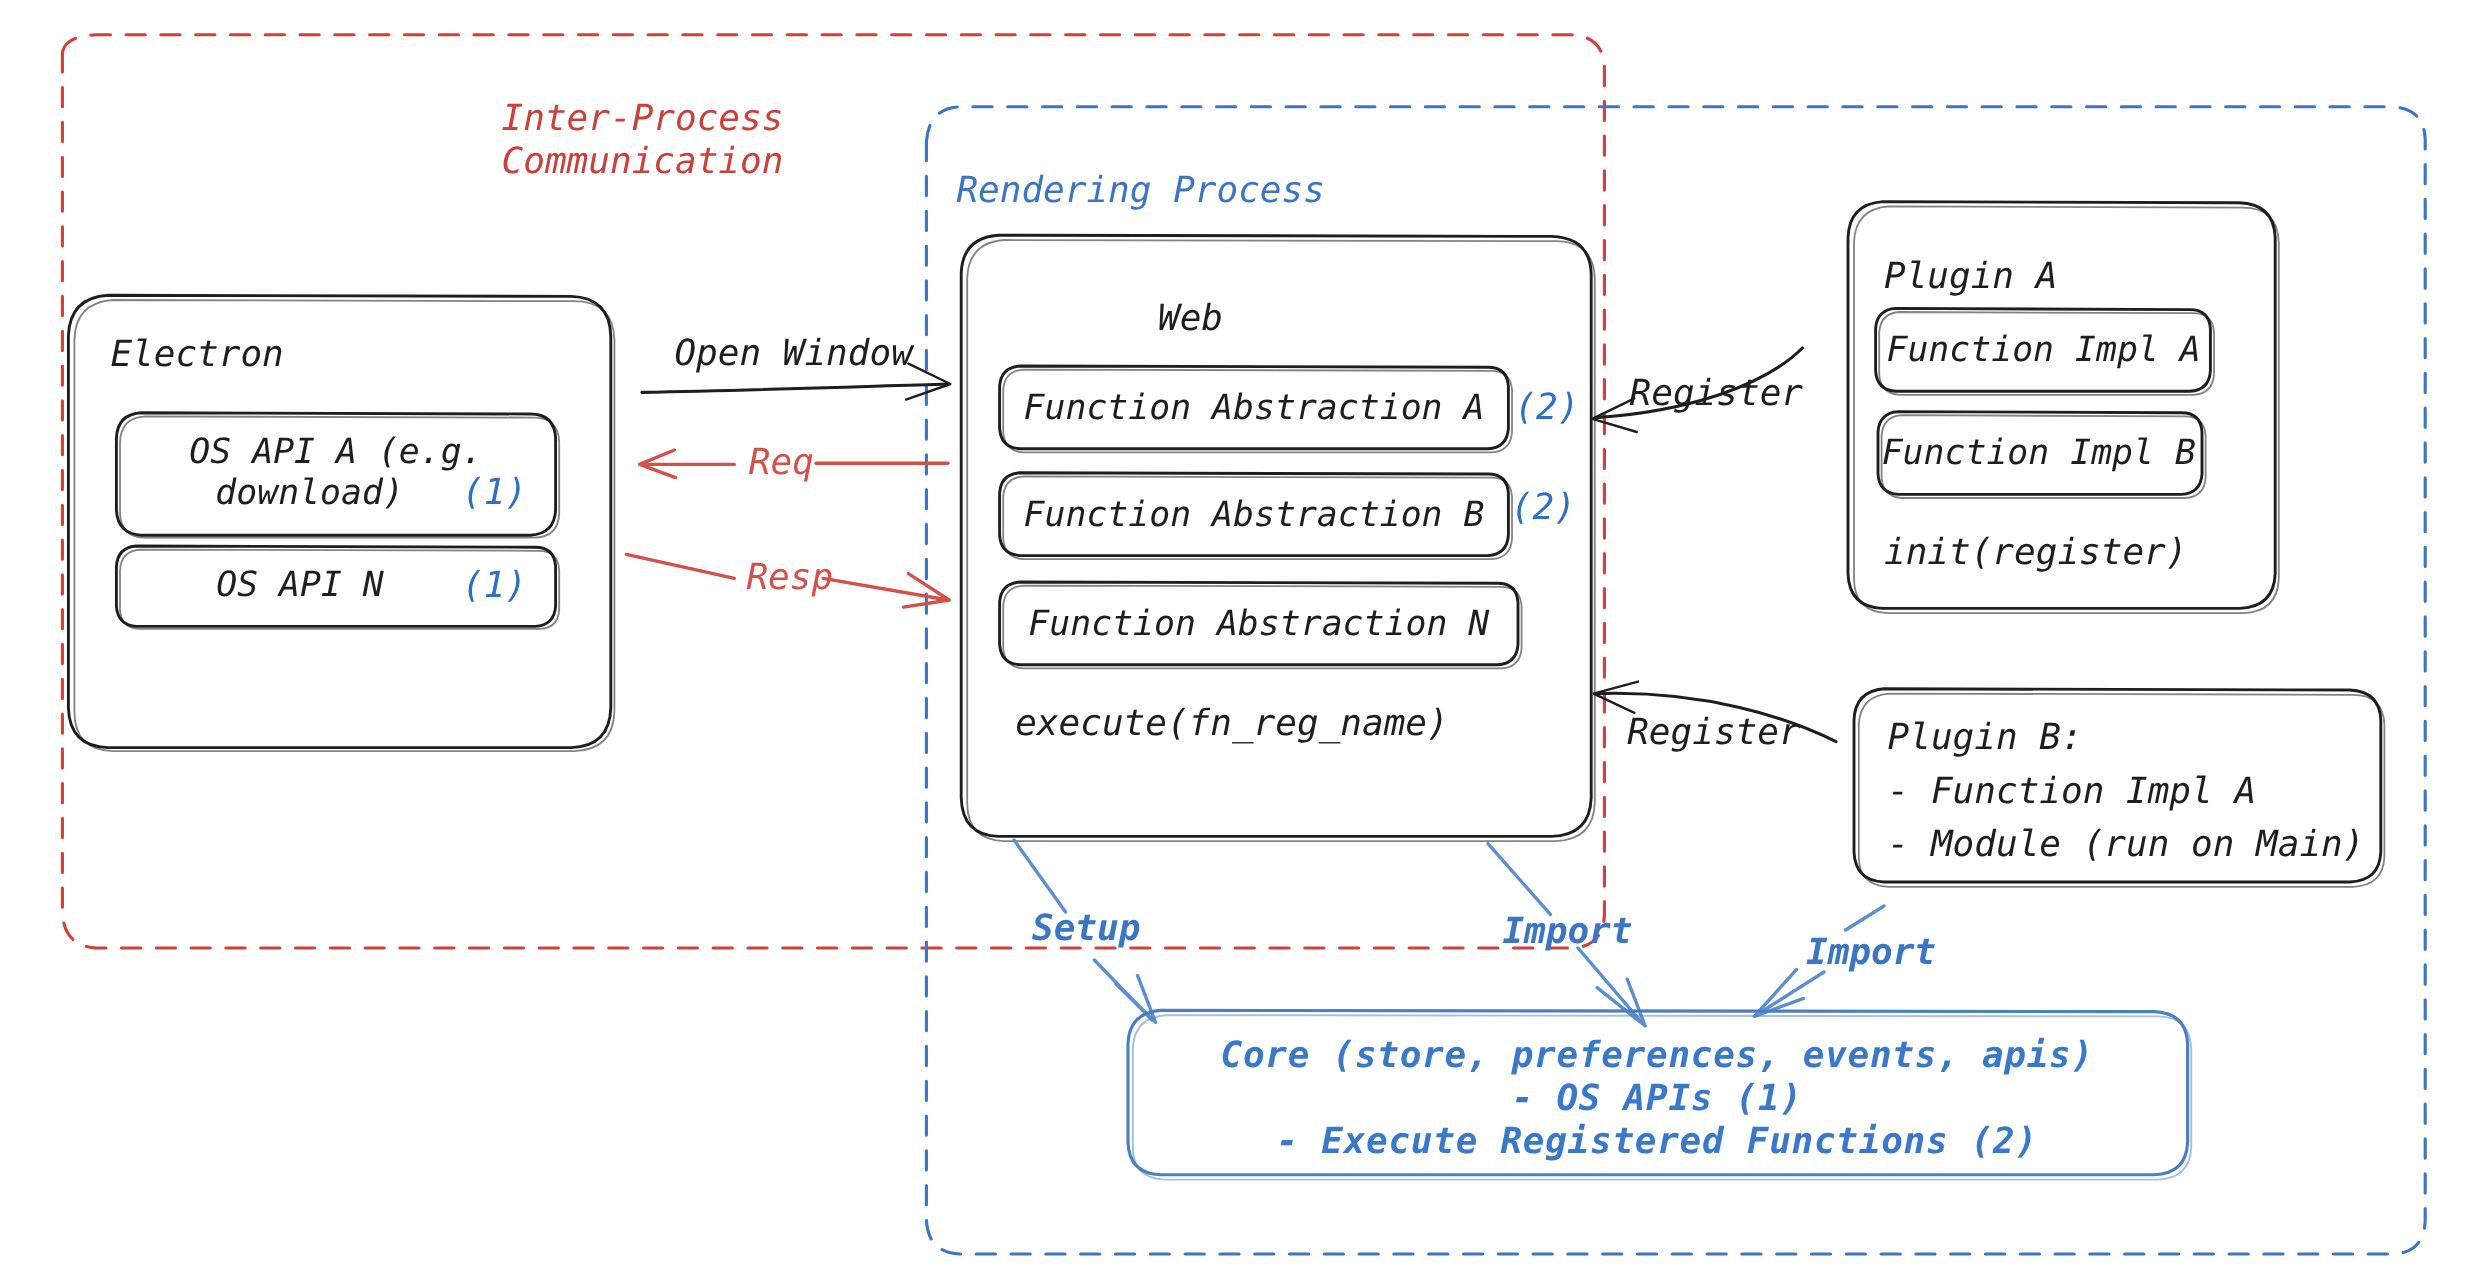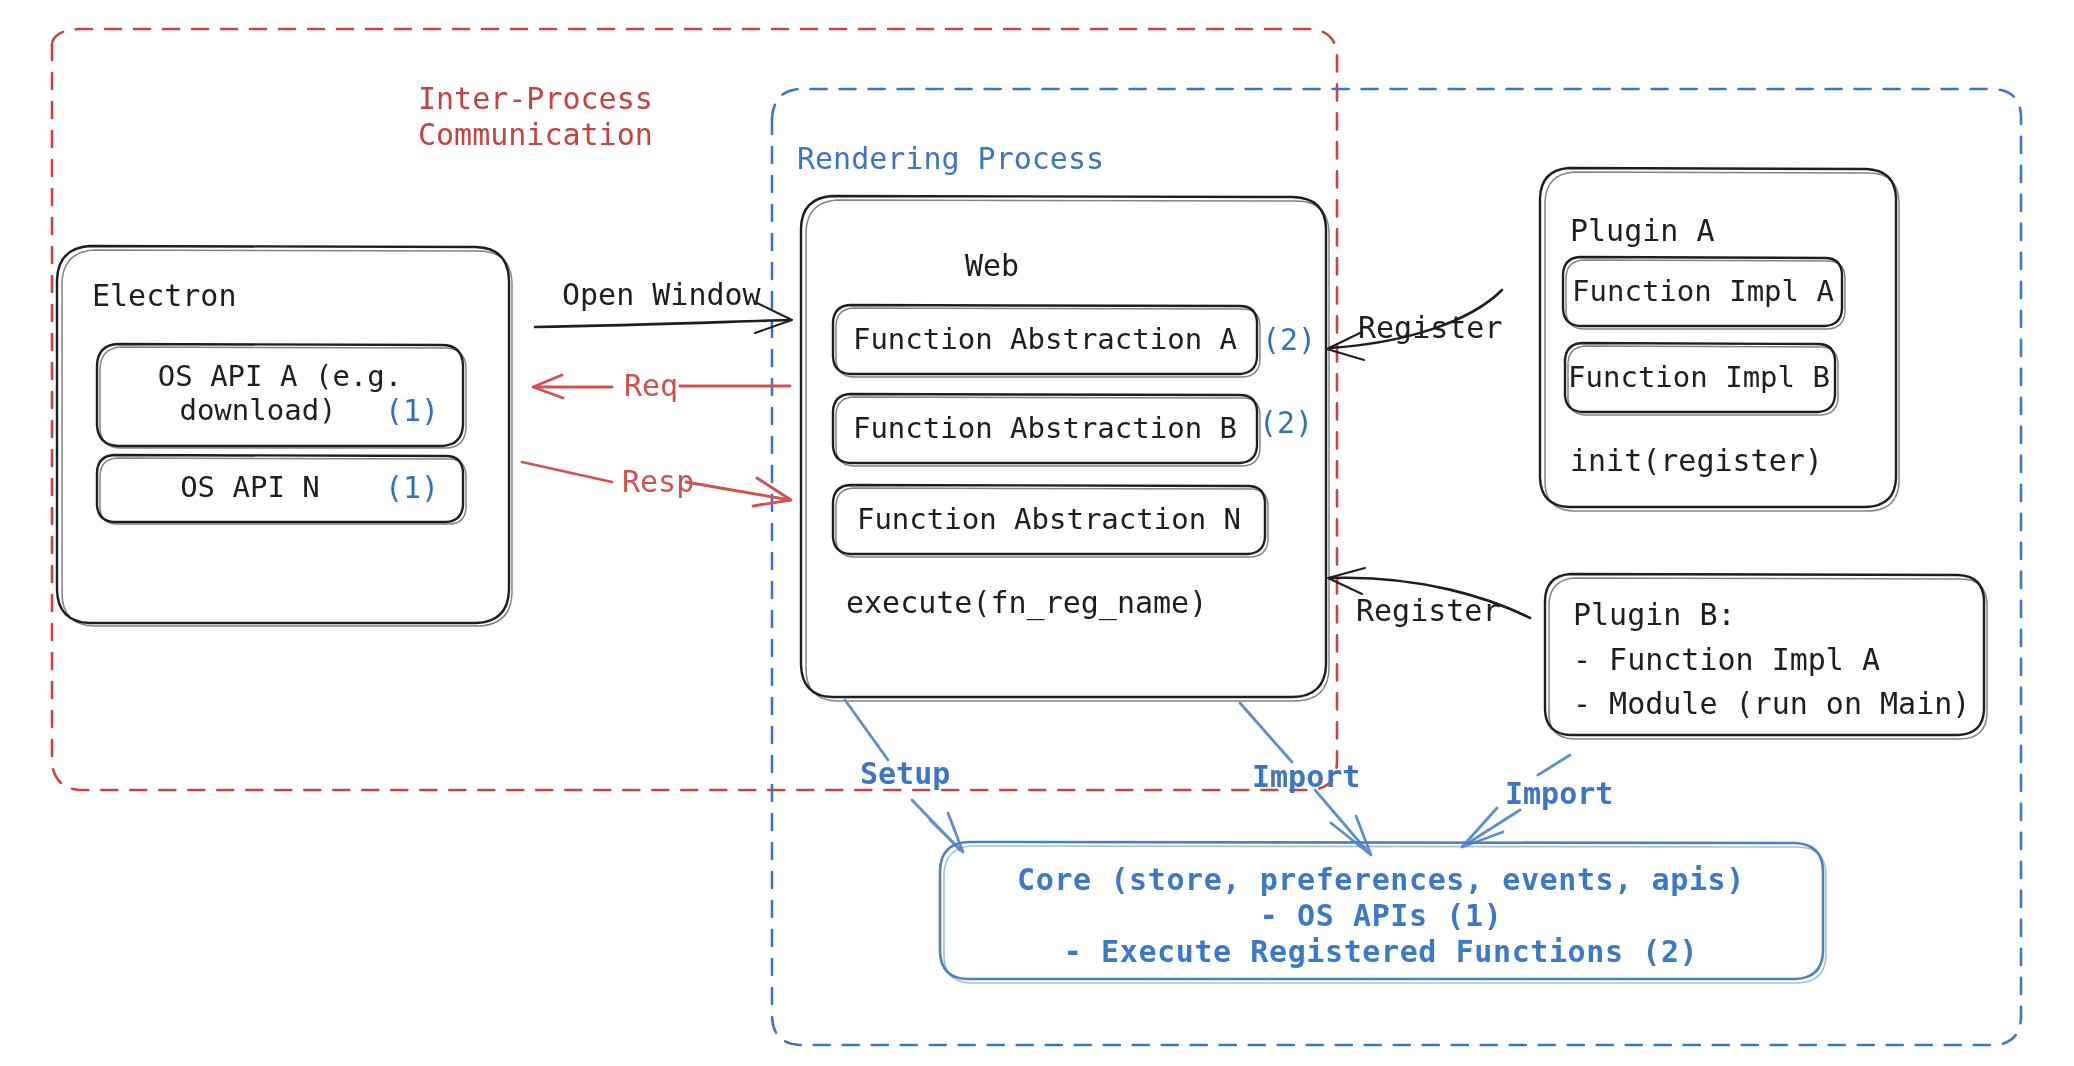--- a/index.html
+++ b/index.html
@@ -11,20 +11,21 @@
   body {
     width: 2074px;
     height: 1066px;
     overflow: hidden;
     font-family: "DejaVu Sans Mono", monospace;
   }
   #diagram-root {
     position: relative;
     width: 2074px;
     height: 1066px;
+    font-style: italic;
   }
   svg#diagram-svg {
     position: absolute;
     top: 0;
     left: 0;
     width: 2074px;
     height: 1066px;
   }
   
   .solid-box {

